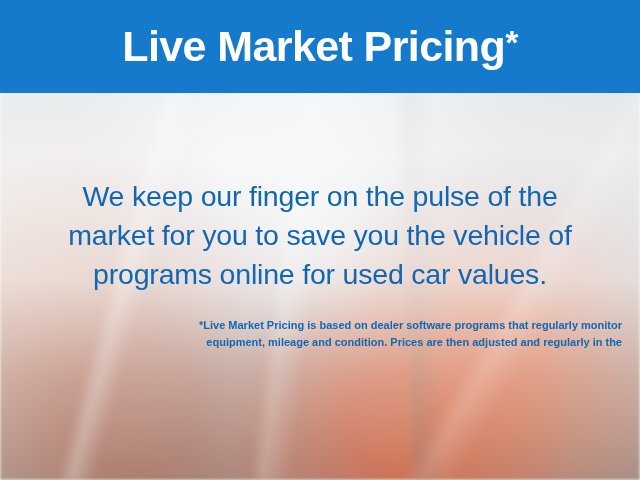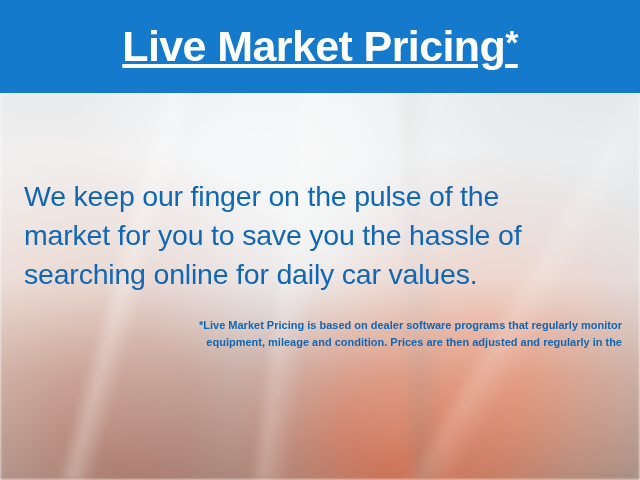--- a/index.html
+++ b/index.html
@@ -65,35 +65,34 @@
     justify-content: center;
   }
   .header-title {
     color: #ffffff;
     font-size: 43px;
     font-weight: bold;
     letter-spacing: -0.6px;
     line-height: 1;
     text-align: center;
     white-space: nowrap;
-    text-decoration: underline;
   }
   .header-title .asterisk {
     font-size: 34px;
     vertical-align: top;
     line-height: 1;
   }
 
   
   .headline {
     position: absolute;
     top: 177px;
     left: 0;
     width: 640px;
-    text-align: left;
+    text-align: center;
     color: #1167b4;
     font-size: 28.5px;
     font-weight: 500;
     line-height: 1.37;
     letter-spacing: -0.2px;
     padding: 0 24px;
     box-sizing: border-box;
   }
   .headline div { white-space: nowrap; }
 
@@ -121,22 +120,22 @@
   <div class="bg"></div>
   <div class="bg-streaks"></div>
   <div class="bg-wash"></div>
 
   <div class="header-bar">
     <div class="header-title"><span>Live Market Pricing</span><span class="asterisk">*</span></div>
   </div>
 
   <div class="headline">
     <div>We keep our finger on the pulse of the</div>
-    <div>market for you to save you the hassle of</div>
-    <div>searching online for daily car values.</div>
+    <div>market for you to save you the vehicle of</div>
+    <div>programs online for used car values.</div>
   </div>
 
   <div class="disclaimer">
     <div>*Live Market Pricing is based on dealer software programs that regularly monitor</div>
     <div>equipment, mileage and condition. Prices are then adjusted and regularly in the</div>
   </div>
 
 </div>
 
 </body></html>

